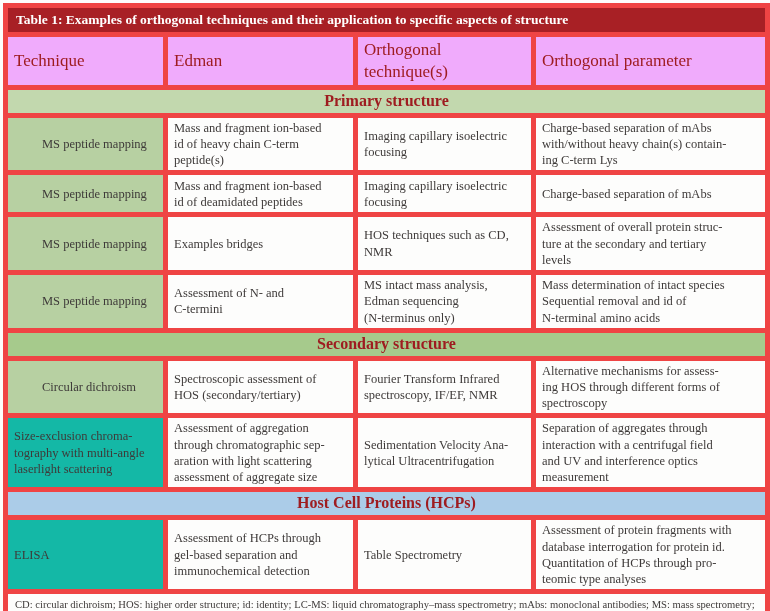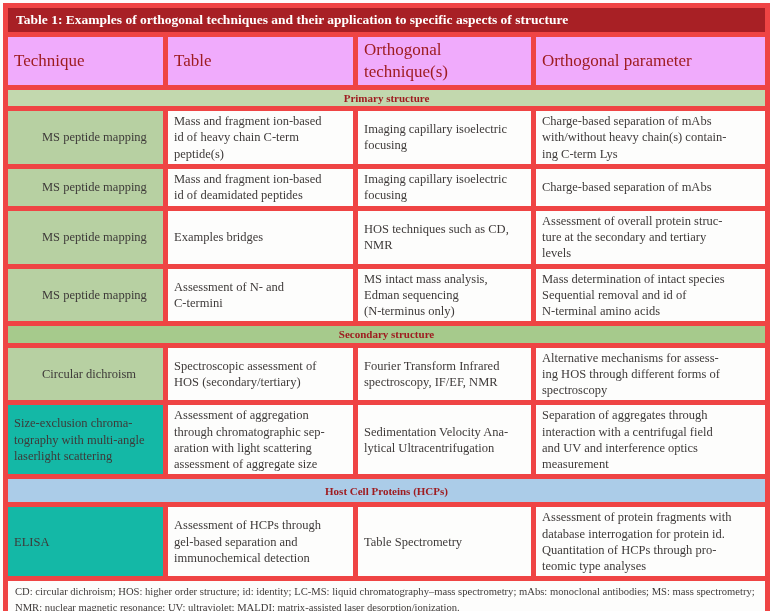--- a/index.html
+++ b/index.html
@@ -33,21 +33,21 @@
   tr.header-row td {
     background:#f0abfc;
     color:#9e1c20;
     font-weight:normal;
     font-size:17px;
     white-space:normal;
   }
   tr.band td {
     text-align:center;
     font-weight:bold;
-    font-size:11px;
+    font-size:16px;
     color:#9e1c20;
     white-space:normal;
     padding:1px 6px;
   }
   tr.band-green-light td { background:#c2d8ae; }
   tr.band-green-dark td { background:#a6ca8c;border-radius:6px; }
   tr.band-blue td { background:#abcce8; }
   td.green-cell { background:#b7d0a2;padding-left:34px; }
   td.blue-cell { background:#14b8a6; }
   tr.footnote-row td {
@@ -70,21 +70,21 @@
         <col style="width:234px">
     </colgroup>
 
     <tbody>
         <tr class="title-row" style="height:23px">
       <td colspan="4">Table 1: Examples of orthogonal techniques and their application to specific aspects of structure</td>
     </tr>
 
     <tr class="header-row" style="height:22px">
       <td>Technique</td>
-      <td>Table</td>
+      <td>Edman</td>
       <td>Orthogonal technique(s)</td>
       <td>Orthogonal parameter</td>
     </tr>
 
     <tr class="band band-green-light" style="height:20px">
       <td colspan="4">Primary structure</td>
     </tr>
     <tr style="height:56px">
       <td class="green-cell">MS peptide mapping</td>
       <td>Mass and fragment ion-based

